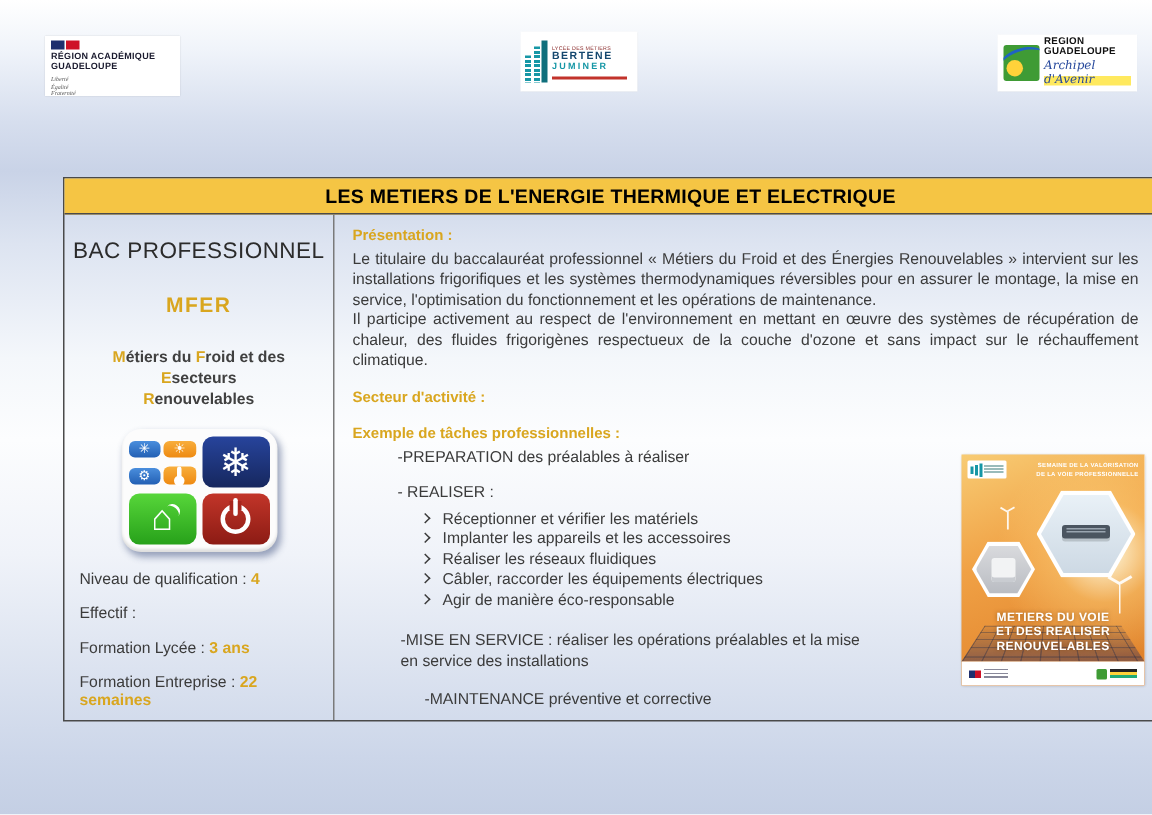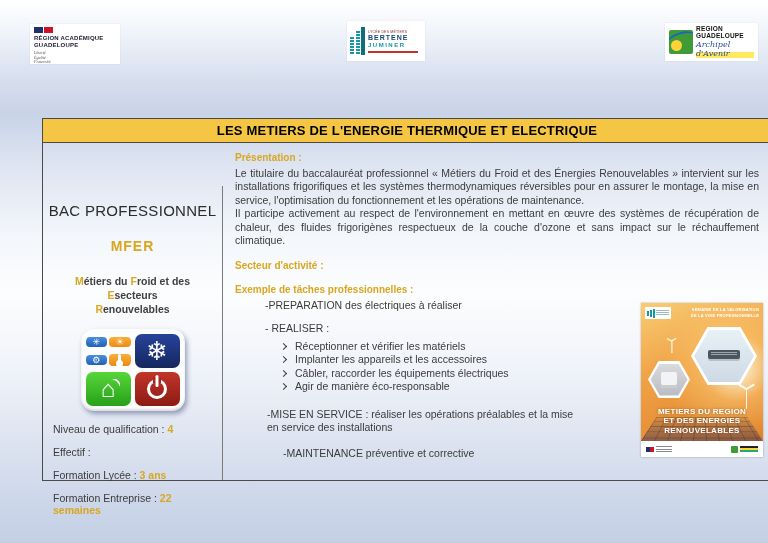--- a/index.html
+++ b/index.html
@@ -43,21 +43,21 @@
     font-family:"DejaVu Serif","Liberation Serif",serif; background:linear-gradient(0deg,#ffe95e 35%,transparent 35%); }
 
   
   .doc { position:absolute; left:42px; top:118px; width:730px; border:1px solid #4a4a4a; }
   .banner {
     height:24px; background:#f5c544; border-bottom:1px solid #4a4a4a;
     display:flex; align-items:center; justify-content:center;
     font-size:13px; font-weight:bold; color:#000; letter-spacing:.2px;
   }
   .cols { display:flex; height:337px; }
-  .col-left { width:180px; flex:none; border-right:1px solid #7a7a7a; text-align:center;margin-top:43px; }
+  .col-left { width:180px; flex:none; border-right:1px solid #7a7a7a; text-align:center; }
   .col-right { flex:1; position:relative; padding:8px 12px 0 12px; font-size:10.5px; line-height:13.5px; }
 
   
   .diploma { margin-top:16px; font-size:15px; color:#2b2b2b; letter-spacing:.3px; }
   .mfer { margin-top:19px; font-size:14px; font-weight:bold; color:#d9a61f; letter-spacing:1px; }
   .expansion { margin-top:20px; font-size:10.5px; font-weight:bold; color:#404040; line-height:14px; padding:0 8px; }
   .expansion b { color:#d9a61f; font-weight:bold; }
 
   .app-icon {
     width:104px; height:82px; margin:13px auto 0; background:#fcfcfc; border-radius:13px;
@@ -230,25 +230,26 @@
 
       <div class="col-right">
         <div class="gold-h">Présentation :</div>
         <p class="para">Le titulaire du baccalauréat professionnel « Métiers du Froid et des Énergies Renouvelables » intervient sur les installations frigorifiques et les systèmes thermodynamiques réversibles pour en assurer le montage, la mise en service, l'optimisation du fonctionnement et les opérations de maintenance.</p>
         <p class="para">Il participe activement au respect de l'environnement en mettant en œuvre des systèmes de récupération de chaleur, des fluides frigorigènes respectueux de la couche d'ozone et sans impact sur le réchauffement climatique.</p>
 
         <div class="gold-h sec-gap">Secteur d'activité :</div>
 
         <div class="gold-h sec-gap">Exemple de tâches professionnelles :</div>
         <div class="tasks">
-          <div class="t-line">-PREPARATION des électriques à réaliser</div>
+          <div class="t-line">-PREPARATION des préalables à réaliser</div>
           <div class="t-line t-realiser">- REALISER :</div>
           <ul class="bullets">
             <li><i class="chev"></i><span>Réceptionner et vérifier les matériels</span></li>
             <li><i class="chev"></i><span>Implanter les appareils et les accessoires</span></li>
+            <li><i class="chev"></i><span>Réaliser les réseaux fluidiques</span></li>
             <li><i class="chev"></i><span>Câbler, raccorder les équipements électriques</span></li>
             <li><i class="chev"></i><span>Agir de manière éco-responsable</span></li>
           </ul>
           <div class="t-mise">-MISE EN SERVICE : réaliser les opérations préalables et la mise en service des installations</div>
           <div class="t-maint">-MAINTENANCE préventive et corrective</div>
         </div>
 
         <div class="poster">
           <div class="p-top">
             <div class="p-minilogo">
@@ -269,22 +270,22 @@
             </div>
           <div class="hex hex-small">
               <div class="in">
                 <div class="machine"></div>
               </div>
             </div>
           <i class="turbine tb1"></i>
           <i class="turbine tb2"></i>
           <div class="solar"></div>
           <div class="p-title">
-            <div>METIERS DU REGION</div>
-            <div>ET DES ENERGIES</div>
+            <div>METIERS DU VOIE</div>
+            <div>ET DES REALISER</div>
             <div>RENOUVELABLES</div>
           </div>
           <div class="p-bottom">
             <div class="pb-left">
                 <span class="pb-flag"></span>
                 <span class="pb-lines"></span>
               </div>
             <div class="pb-right">
                 <span class="pb-green"></span>
                 <span class="pb-yellow"></span>

